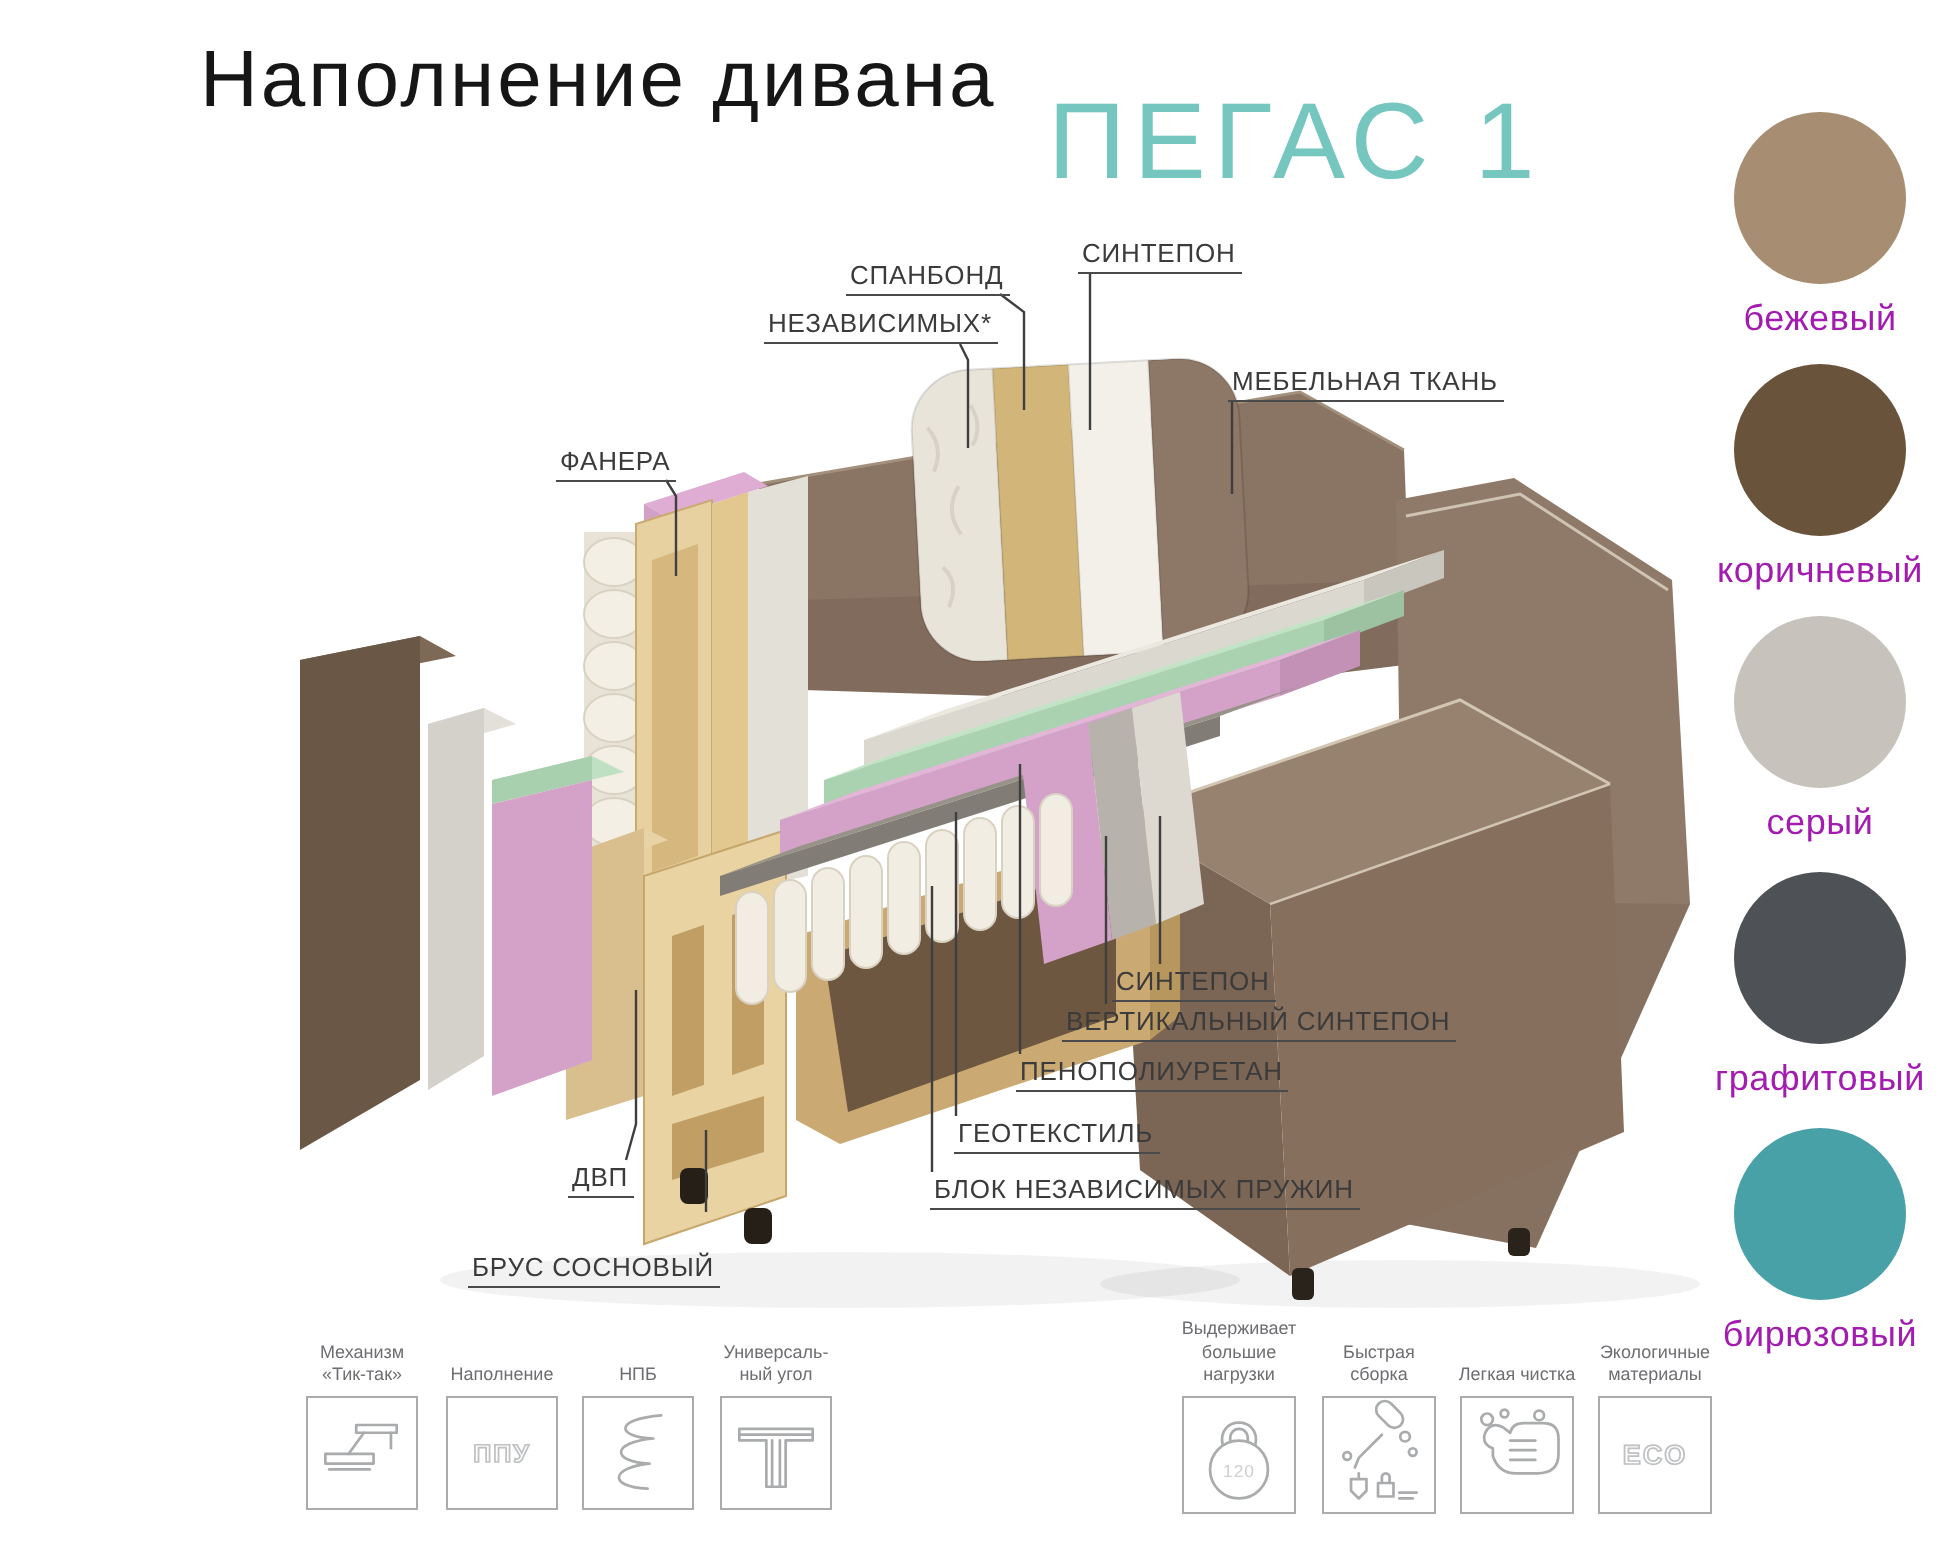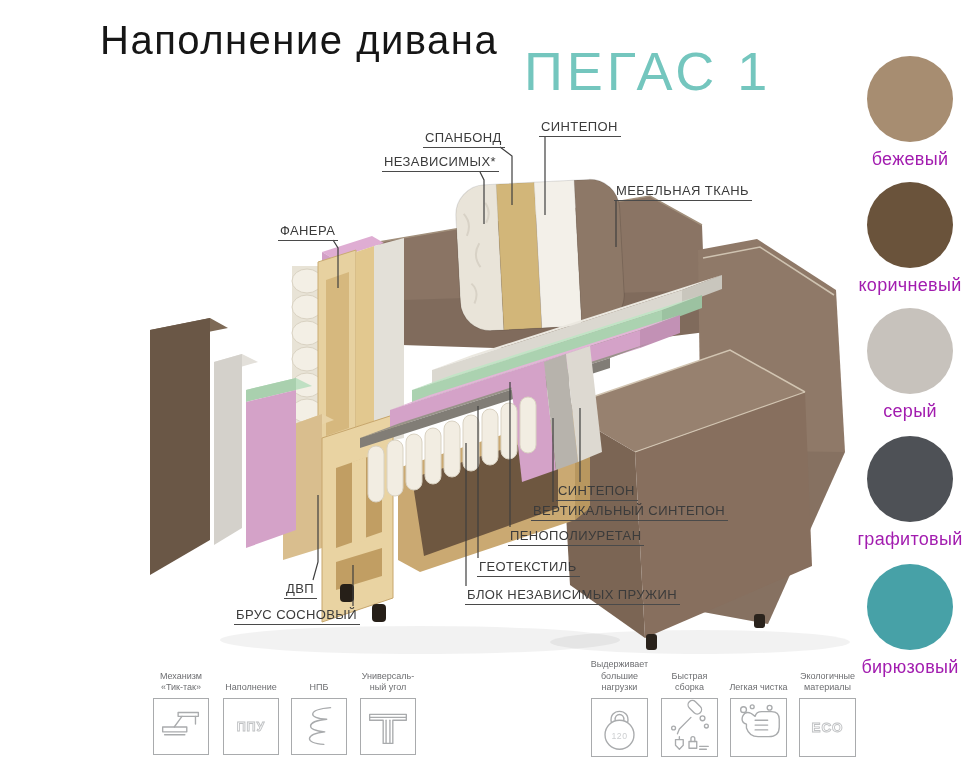--- a/index.html
+++ b/index.html
@@ -218,21 +218,21 @@
 <div class="pl" style="left:539px;top:120px">СИНТЕПОН</div>
 <div class="pl" style="left:382px;top:155px">НЕЗАВИСИМЫХ*</div>
 <div class="pl" style="left:614px;top:184px">МЕБЕЛЬНАЯ ТКАНЬ</div>
 <div class="pl" style="left:278px;top:224px">ФАНЕРА</div>
 <div class="pl" style="left:556px;top:484px">СИНТЕПОН</div>
 <div class="pl" style="left:531px;top:504px">ВЕРТИКАЛЬНЫЙ СИНТЕПОН</div>
 <div class="pl" style="left:508px;top:529px">ПЕНОПОЛИУРЕТАН</div>
 <div class="pl" style="left:477px;top:560px">ГЕОТЕКСТИЛЬ</div>
 <div class="pl" style="left:465px;top:588px">БЛОК НЕЗАВИСИМЫХ ПРУЖИН</div>
 <div class="pl" style="left:284px;top:582px">ДВП</div>
-<div class="pl" style="left:234px;top:608px">БРУС СОСНОВЫЙ</div>
+<div class="pl" style="left:234px;top:627px">БРУС СОСНОВЫЙ</div>
 
 <div class="swatch" style="top:56px">
   <div class="swatch-circle" style="background-color: rgb(167, 141, 113);"></div>
   <div class="swatch-name">бежевый</div>
 </div>
 <div class="swatch" style="top:182px">
   <div class="swatch-circle" style="background-color: rgb(106, 83, 59);"></div>
   <div class="swatch-name">коричневый</div>
 </div>
 <div class="swatch" style="top:308px">

